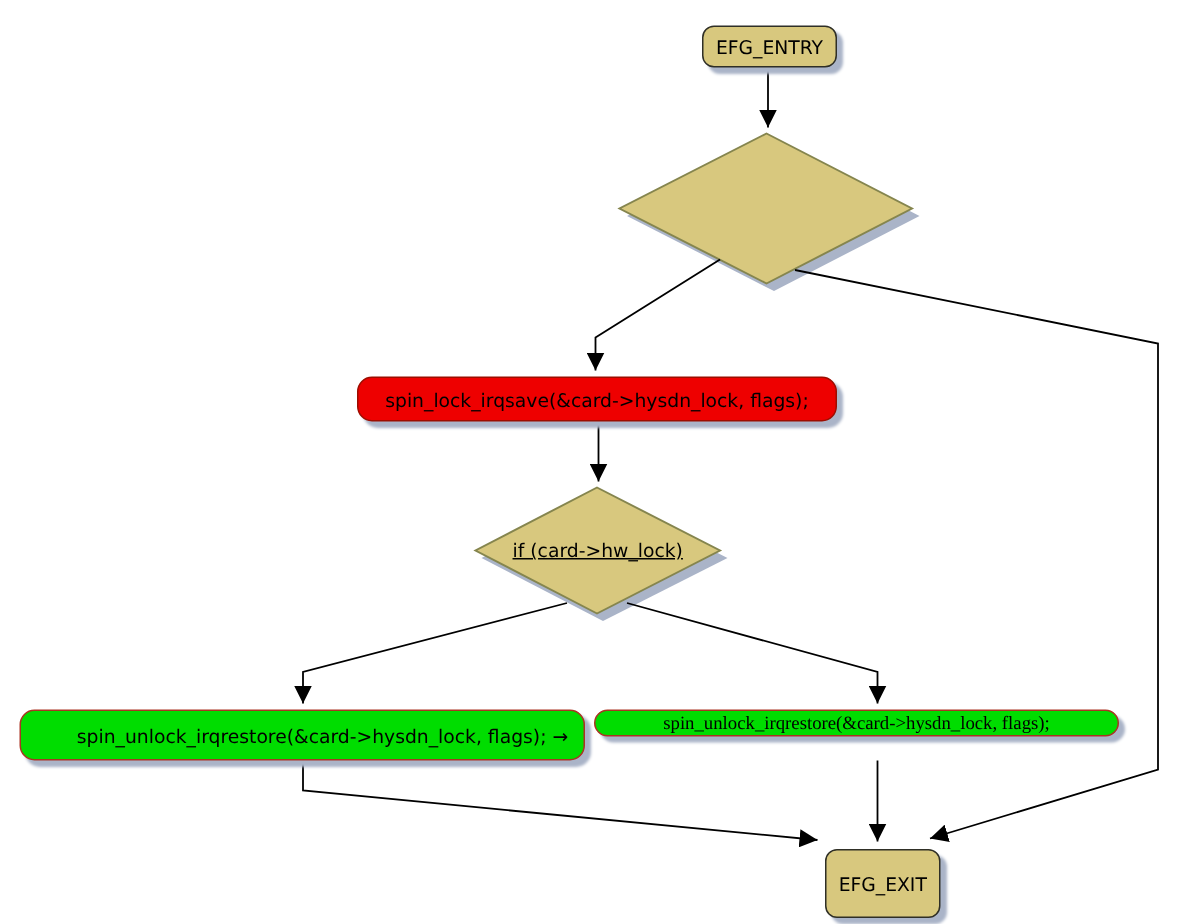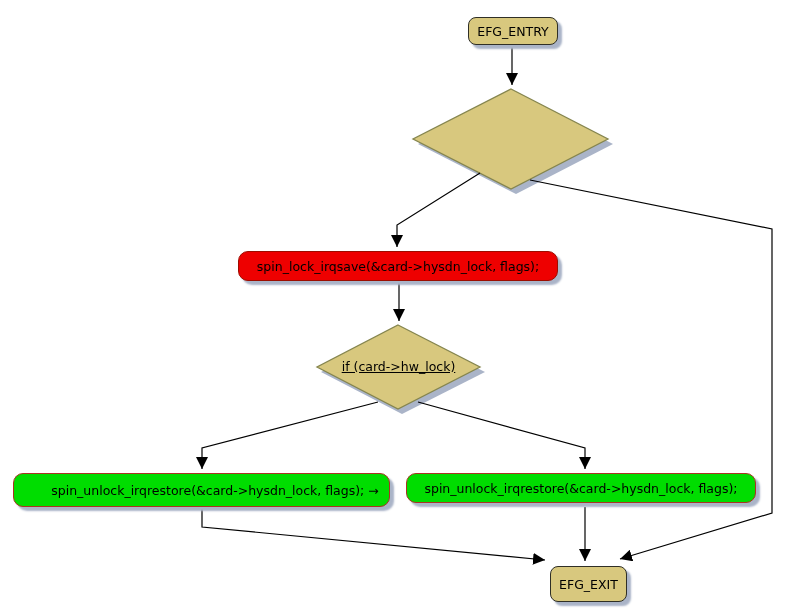--- a/index.html
+++ b/index.html
@@ -11,24 +11,24 @@
   .node{
     position:absolute;z-index:3;display:flex;align-items:center;justify-content:center;
     font-size:12.5px;line-height:1.2;color:#000;box-sizing:border-box;white-space:nowrap;
     box-shadow:4px 4px 2px #aab4c8;
   }
   .terminal{border:1.6px solid #2f2f26;border-radius:8px;}
   .action{border-radius:10px;}
   .action-red{border:1.6px solid #9d0d00;}
   .action-green{border:1.6px solid #aa3322;}
   .node-entry{left:468px;top:17px;width:90px;height:28px;}
-  .node-exit{left:550px;top:566px;width:77px;height:36px;}
+  .node-exit{left:550px;top:566px;width:77px;height:46px;}
   .node-lock{left:238px;top:251px;width:320px;height:30px;}
   .node-unlock-left{left:13px;top:473px;width:377px;height:34px;padding-left:27px;}
-  .node-unlock-right{left:406px;top:473px;width:350px;height:30px;}
+  .node-unlock-right{left:396px;top:473px;width:350px;height:18px;font-family:Liberation Serif, serif;}
   .diamond-label{
     position:absolute;z-index:3;text-align:center;font-size:12.5px;line-height:16px;
     white-space:pre-line;
   }
   .label-cond-state{left:413px;top:115px;width:196px;}
   .label-cond-hwlock{left:317px;top:359px;width:163px;text-decoration:underline;}
 </style>
 </head>
 <body>
 

